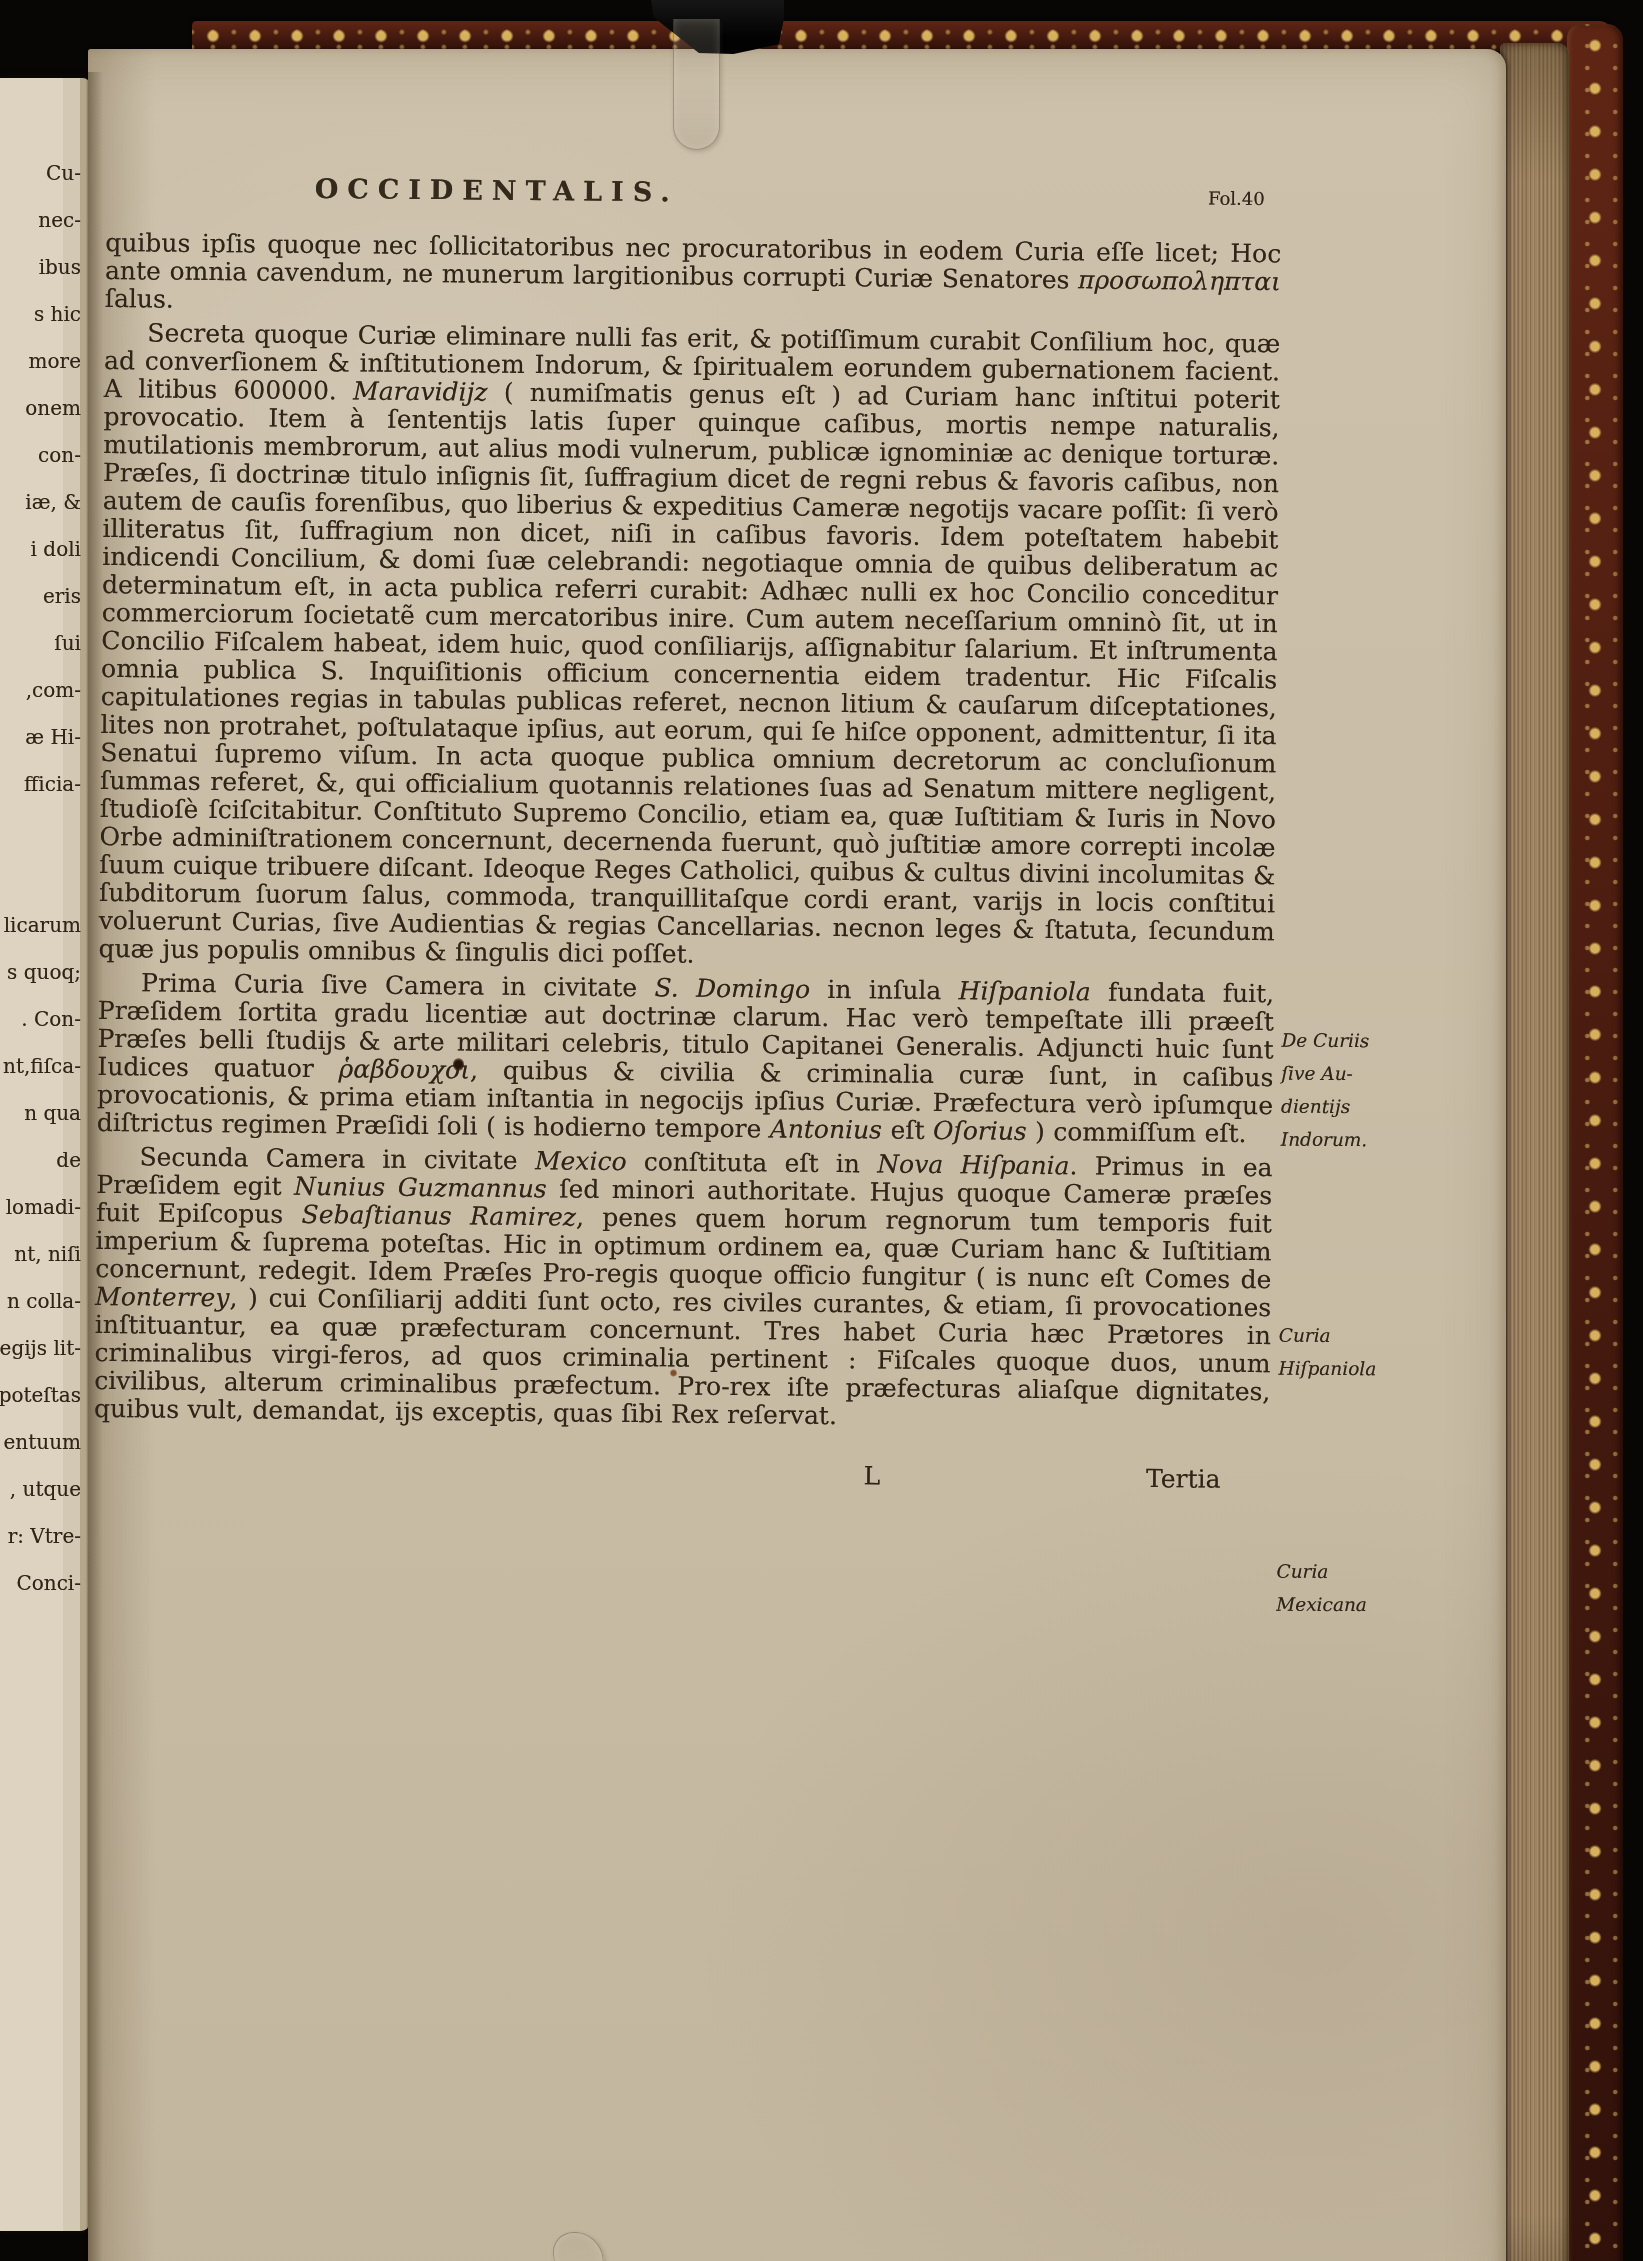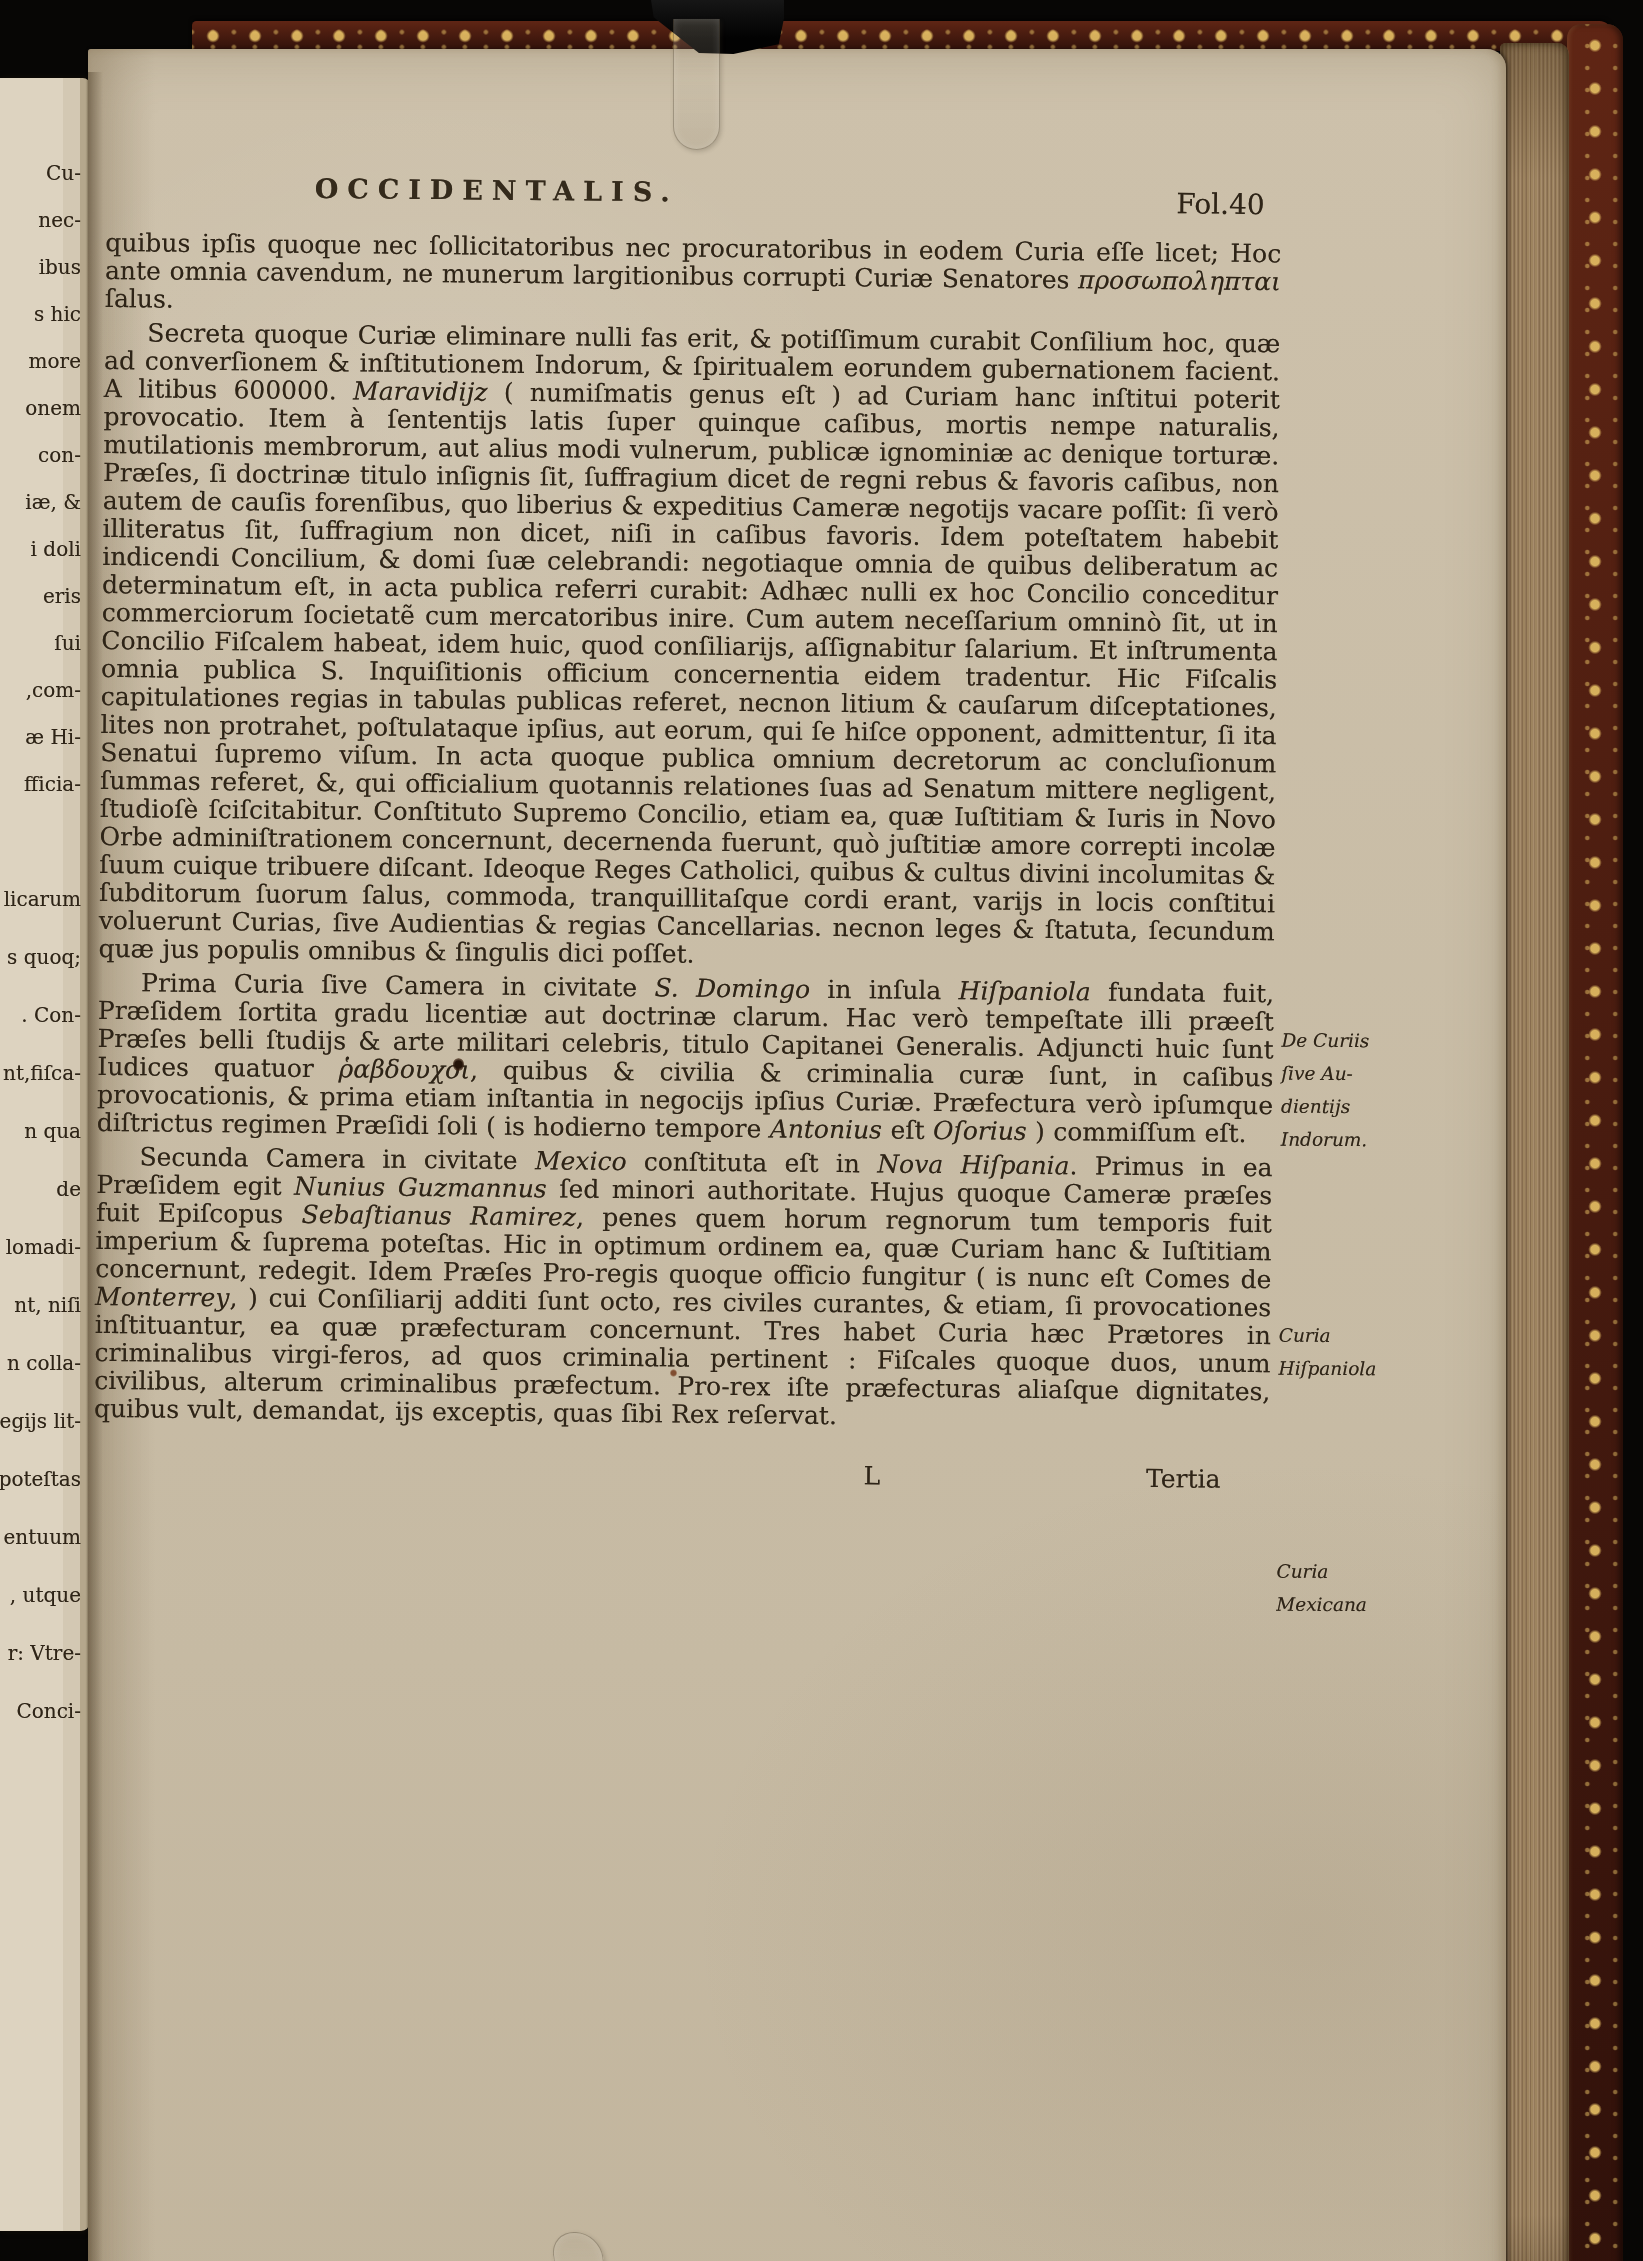--- a/index.html
+++ b/index.html
@@ -50,21 +50,21 @@
     position:absolute;left:0;top:78px;width:90px;height:2153px;
     background:linear-gradient(90deg,#ddd3c0 0 63px,#d3c8b3 63px 80px,#b5a78c 80px 86px,#7c6c50);
     border-radius:0 7.2px 9px 0;
     box-shadow:2.7px 0 6.3px rgba(25,18,8,.55);
   }
   .frag-col{
     position:absolute;right:9px;text-align:right;white-space:pre-line;
     font-size:20px;line-height:47px;color:var(--ink);
     text-shadow:0 0 0.5px rgba(46,36,23,.45);
   }
-  .frag-top{top:72px;margin-left:40px;} .frag-middle{top:792px;line-height:58px;} .frag-bottom{top:1519px;line-height:47px;}
+  .frag-top{top:72px;margin-left:40px;} .frag-middle{top:824px;line-height:47px;} .frag-bottom{top:1519px;line-height:47px;}
 
   
   .page-main{
     position:absolute;left:88px;top:49px;width:1418px;height:2300px;
     background:
       radial-gradient(724px 543px at 24% 16%, rgba(255,255,255,.10), rgba(255,255,255,0) 60%),
       radial-gradient(995px 769px at 86% 82%, rgba(110,90,60,.12), rgba(0,0,0,0) 62%),
       linear-gradient(90deg, rgba(110,90,60,.25), rgba(110,90,60,0) 68px),
       linear-gradient(180deg,#cdc1ab,#c6baa3 70%,#c2b59d);
     border-radius:2.7px 19px 12.7px 3.6px;
@@ -81,21 +81,21 @@
     position:absolute;left:18px;top:118px;width:1176px;
     transform:rotate(.55deg);transform-origin:0 0;
     color:var(--ink);
     text-shadow:0 0 0.5px rgba(46,36,23,.5);
   }
   .folio-row{position:relative;height:47px;}
   .running-title{
     position:absolute;left:209px;top:3.6px;
     font-size:27px;letter-spacing:9px;font-weight:bold;color:#342a1b;
   }
-  .folio-num{position:absolute;right:17px;top:10px;font-size:28px;}
+  .folio-num{position:absolute;right:17px;top:10px;font-size:18px;}
   .body-par{
     margin:0;font-size:25px;line-height:28px;text-align:justify;
     word-spacing:0.5px;
   }
   .par-first{margin-top:15.4px;}
   .par-indent{text-indent:43px;margin-top:5.9px;}
   .sig-row{position:relative;height:45px;margin-top:31px;font-size:25px;}
   .sig-mark{position:absolute;left:770px;}
   .catchword{position:absolute;right:49px;margin-left:40px;}
   .margin-note{

